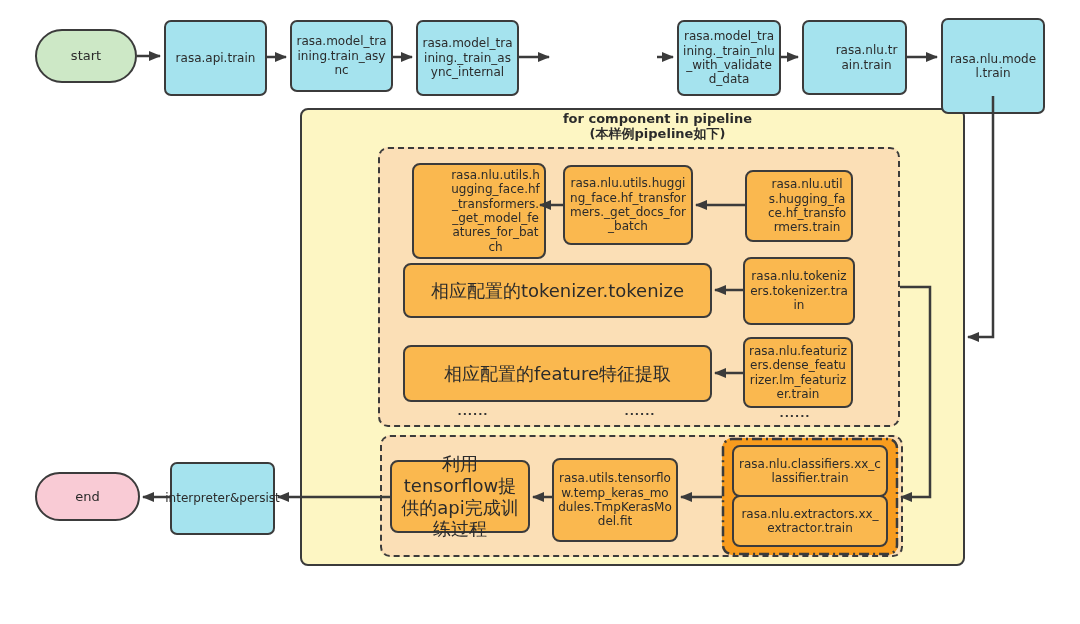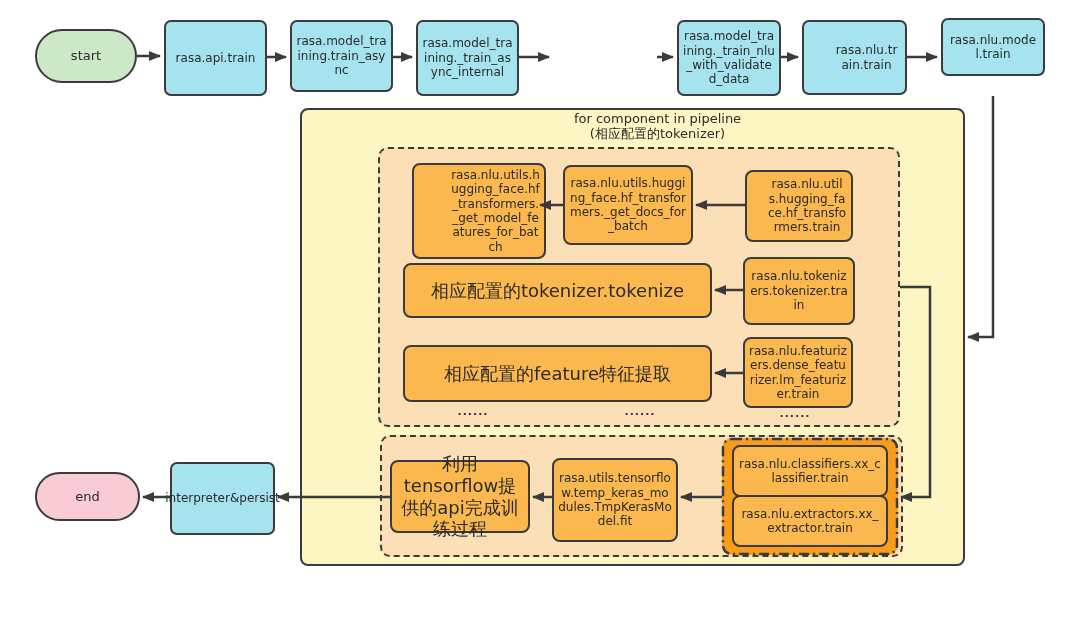--- a/index.html
+++ b/index.html
@@ -21,23 +21,23 @@
   .title{position:absolute;text-align:center;font-size:13px;line-height:1.15;color:#2b2b2b;}
   .dots{position:absolute;font-size:11px;font-weight:bold;letter-spacing:1px;text-align:center;color:#333;}
   svg.wires{position:absolute;left:0;top:0;width:1080px;height:624px;pointer-events:none;}
 </style>
 </head>
 <body>
 
 <div class="canvas">
 
   <div class="container loop" style="left:300px;top:108px;width:665px;height:458px;"></div>
-  <div class="title" style="left:300px;top:112px;width:715px;">
+  <div class="title" style="left:300px;top:112px;width:715px;font-weight:bold;">
     <div>for component in pipeline</div>
-    <div>(相应配置的tokenizer)</div>
+    <div>(本样例pipeline如下)</div>
   </div>
   <div class="container dashed" style="left:378px;top:147px;width:522px;height:280px;"></div>
   <div class="container dashed" style="left:380px;top:435px;width:523px;height:122px;"></div>
   <div class="container group" style="left:722px;top:438px;width:176px;height:117px;"></div>
 
   <div class="node pill green" style="left:35px;top:29px;width:102px;height:54px;">
       <span>start</span>
     </div>
   <div class="node cyan" style="left:164px;top:20px;width:103px;height:76px;">
       <span>rasa.api.train</span>
@@ -47,21 +47,21 @@
     </div>
   <div class="node cyan" style="left:416px;top:20px;width:103px;height:76px;">
       <span>rasa.model_training._train_async_internal</span>
     </div>
   <div class="node cyan" style="left:677px;top:20px;width:104px;height:76px;">
       <span>rasa.model_training._train_nlu_with_validated_data</span>
     </div>
   <div class="node cyan" style="left:802px;top:20px;width:105px;height:75px;padding-left:28px;">
       <span>rasa.nlu.train.train</span>
     </div>
-  <div class="node cyan" style="left:941px;top:18px;width:104px;height:58px;">
+  <div class="node cyan" style="left:941px;top:18px;width:104px;height:96px;">
       <span>rasa.nlu.model.train</span>
     </div>
 
   <div class="node orange" style="left:412px;top:163px;width:134px;height:96px;padding-left:37px;">
       <span>rasa.nlu.utils.hugging_face.hf_transformers._get_model_features_for_batch</span>
     </div>
   <div class="node orange" style="left:563px;top:165px;width:130px;height:80px;">
       <span>rasa.nlu.utils.hugging_face.hf_transformers._get_docs_for_batch</span>
     </div>
   <div class="node orange" style="left:745px;top:170px;width:108px;height:72px;padding-left:20px;">

